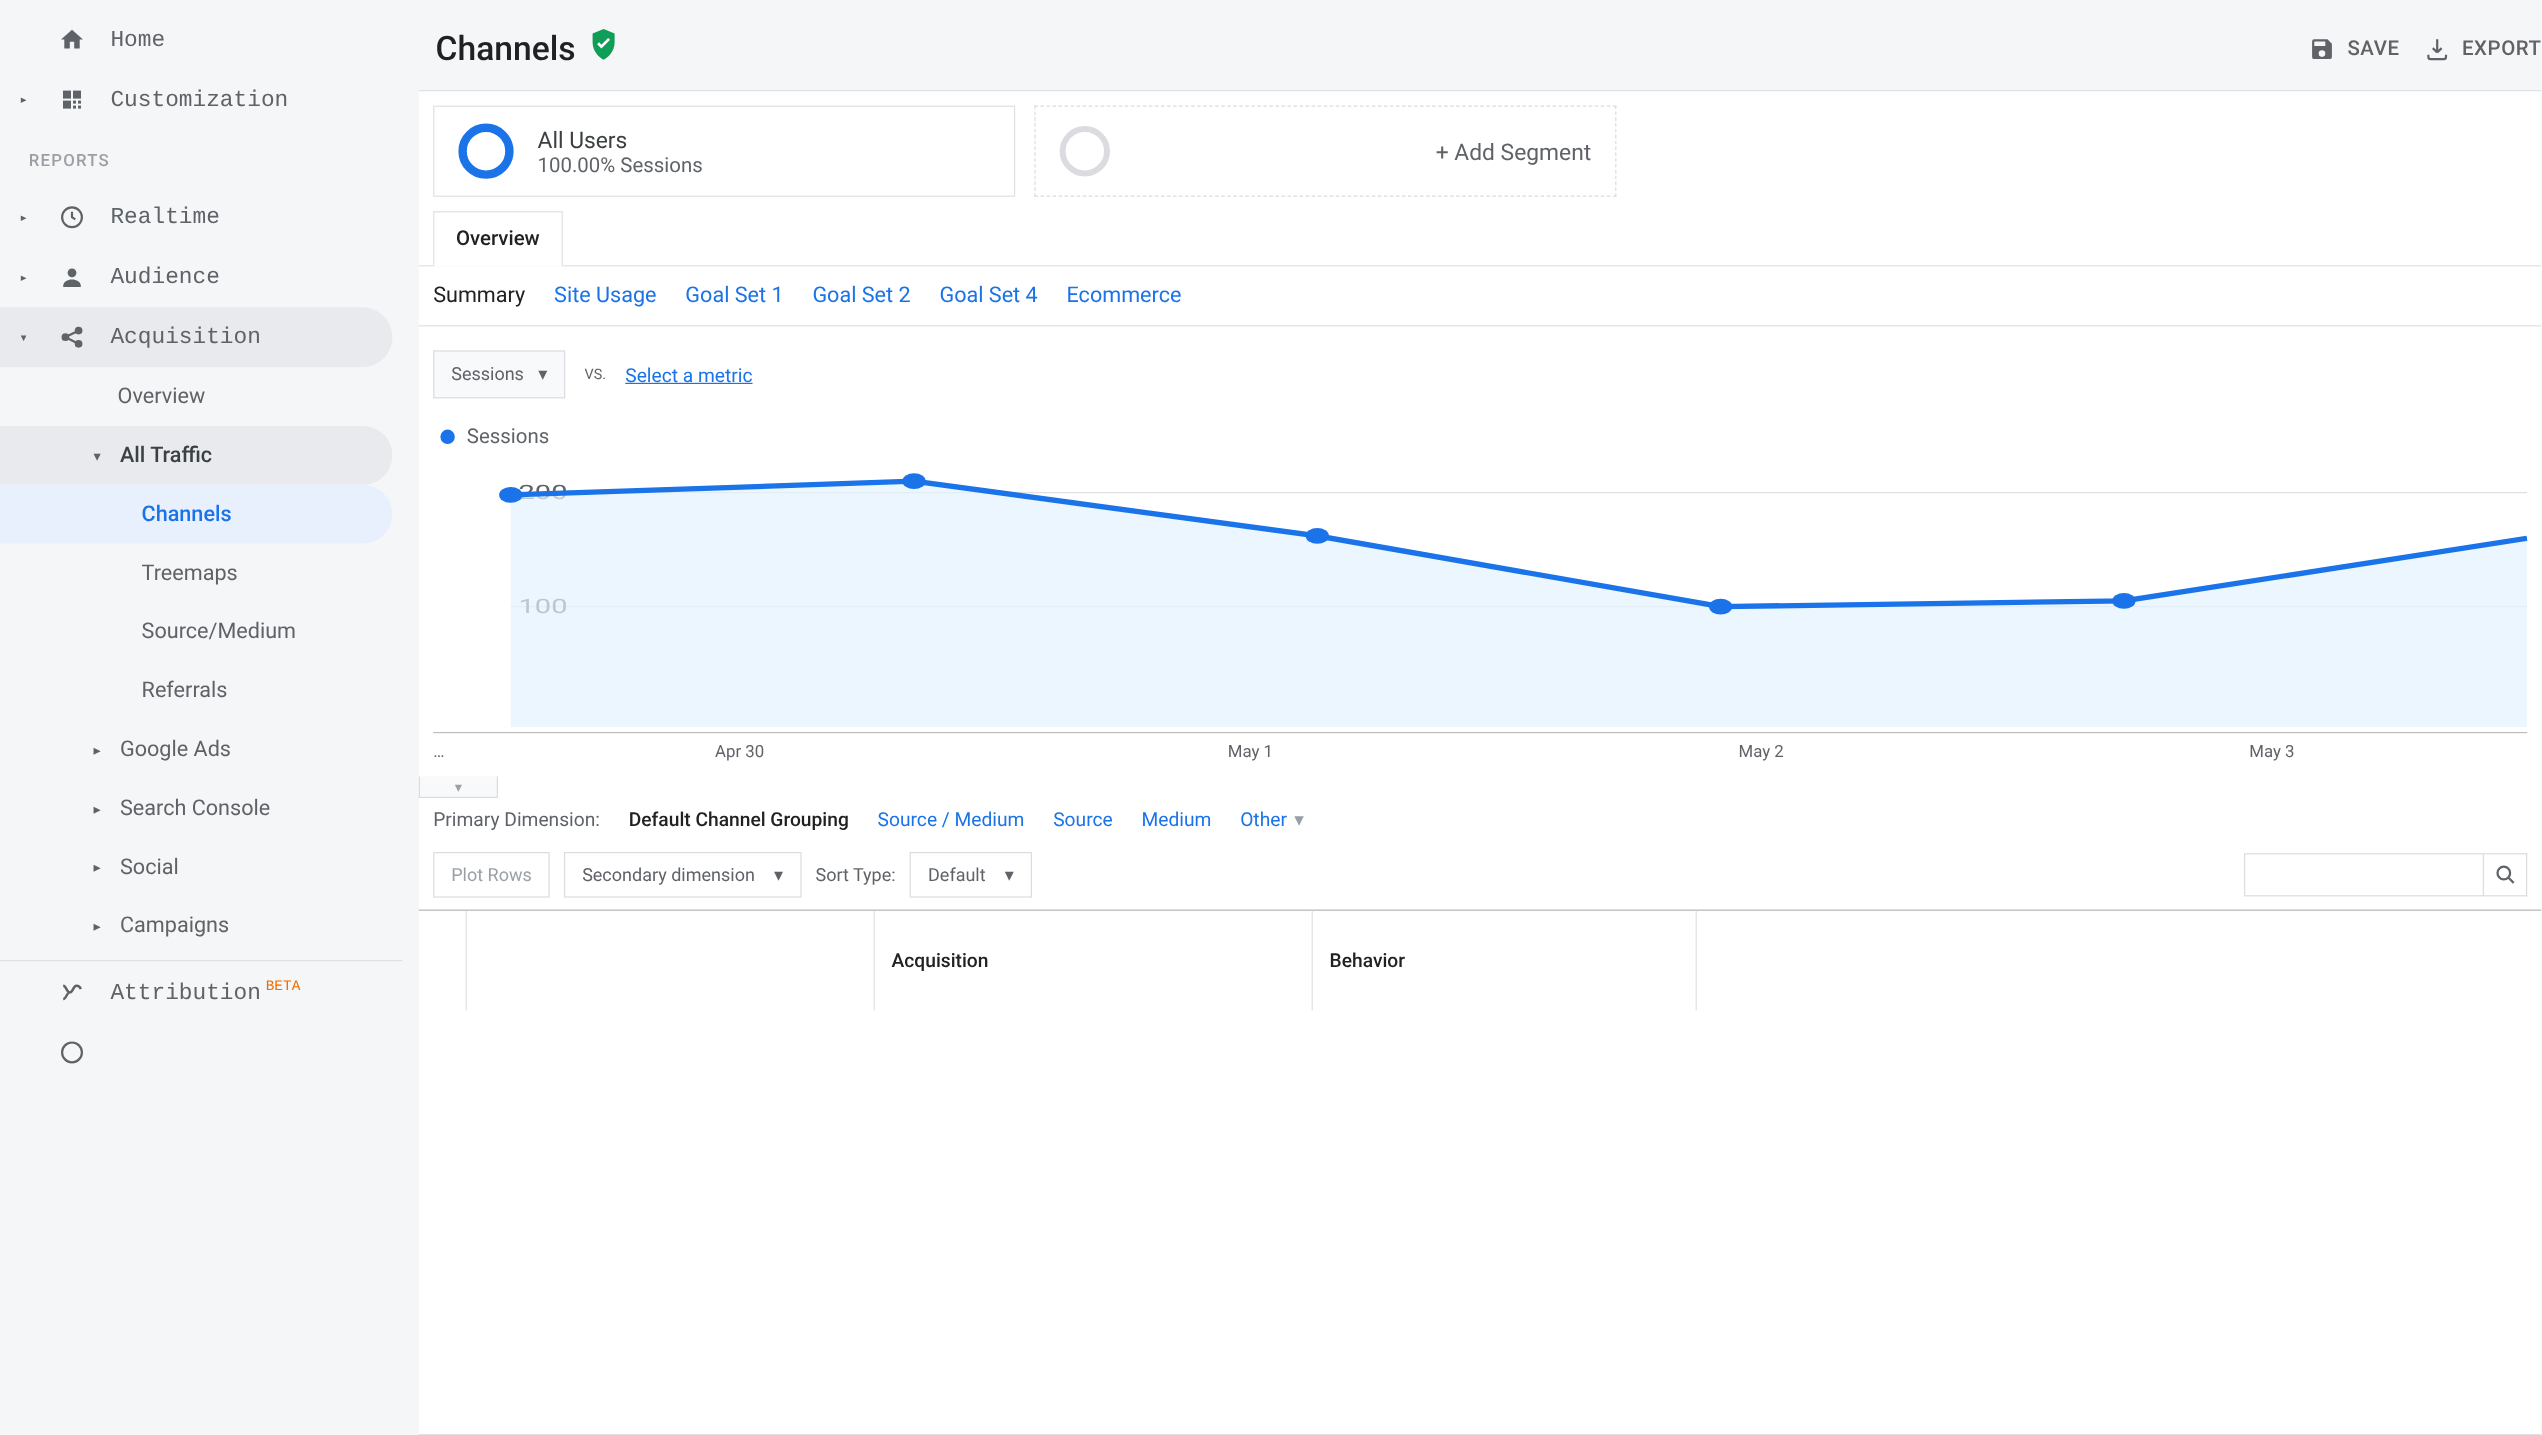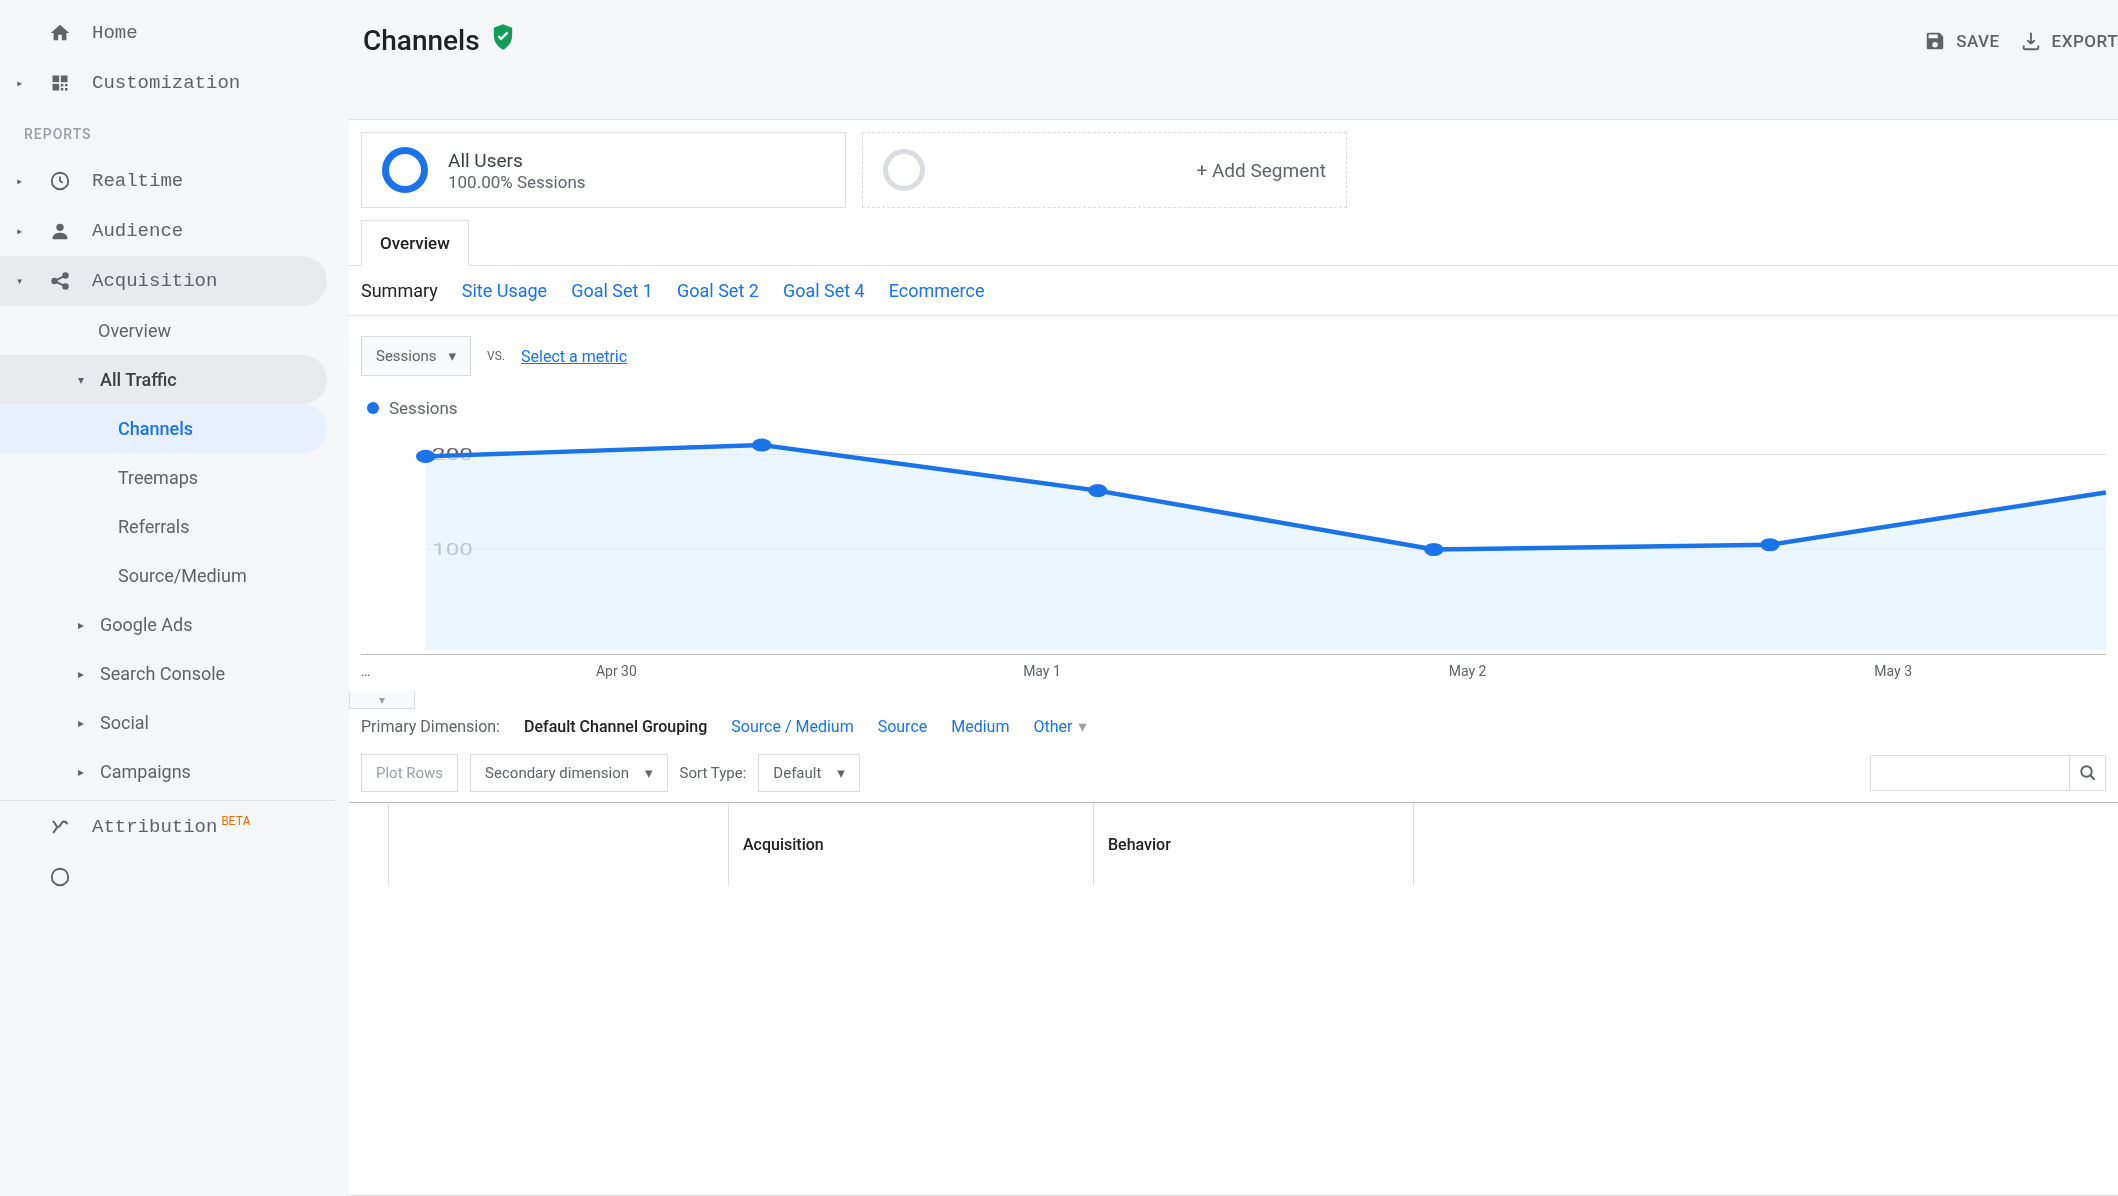--- a/index.html
+++ b/index.html
@@ -19,21 +19,21 @@
 .mini-caret { font-size: 12px; color: #5f6368; width:12px; }
 .beta-badge { color: #ef6c00; font-size: 12px; vertical-align: super; margin-left: 4px; font-weight: 500; }
 
 .content { flex: 1; background: #f5f6f7; overflow: hidden; display: flex; flex-direction: column; }
 .header { display: flex; align-items: center; padding: 24px 0 18px 28px; }
 .page-title { font-size: 28px; font-weight: 500; color: #212121; display: flex; align-items: center; gap: 12px; }
 .shield-icon { width: 22px; height: 26px; }
 .header-actions { margin-left: auto; display: flex; gap: 20px; padding-right: 0; }
 .header-btn { display: flex; align-items: center; gap: 10px; color: #5f6368; font-size: 17px; font-weight: 500; cursor: pointer; letter-spacing: 0.5px; }
 
-.panel { background: #fff; border: 1px solid #e0e0e0; border-left: none; border-right: none; margin-left: 14px; flex:1; display:flex; flex-direction:column;margin-top:44px; }
+.panel { background: #fff; border: 1px solid #e0e0e0; border-left: none; border-right: none; margin-left: 14px; flex:1; display:flex; flex-direction:column; }
 .segment-row { display: flex; gap: 16px; padding: 12px; }
 .segment-card { border: 1px solid #e0e0e0; padding: 14px 20px; display: flex; align-items: center; gap: 20px; width: 485px; background:#fff; }
 .segment-circle { width: 46px; height: 46px; border-radius: 50%; border: 7px solid #1a73e8; flex-shrink:0; }
 .segment-circle.grey { border: 5px solid #dadce0; width: 42px; height: 42px; }
 .segment-info { display: flex; flex-direction: column; }
 .segment-title { font-size: 19px; color: #3c4043; }
 .segment-sub { font-size: 17px; color: #5f6368; }
 .add-segment-card { border: 1px dashed #dadce0; background: transparent; display: flex; align-items: center; gap: 20px; padding: 14px 20px; width: 485px; cursor: pointer; justify-content: space-between; }
 .add-segment-text { font-size: 19px; color: #5f6368; }
 
@@ -145,22 +145,22 @@
       </span>
       <span>Acquisition</span>
     </div>
     <div class="sub-item">Overview</div>
     <div class="sub-item expandable active-sub">
       <span class="mini-caret">▾</span>
       <span>All Traffic</span>
     </div>
     <div class="sub-sub-item selected">Channels</div>
     <div class="sub-sub-item">Treemaps</div>
+    <div class="sub-sub-item">Source/Medium</div>
     <div class="sub-sub-item">Referrals</div>
-    <div class="sub-sub-item">Source/Medium</div>
     <div class="sub-item expandable">
       <span class="mini-caret">▸</span>
       <span>Google Ads</span>
     </div>
     <div class="sub-item expandable">
       <span class="mini-caret">▸</span>
       <span>Search Console</span>
     </div>
     <div class="sub-item expandable">
       <span class="mini-caret">▸</span>

